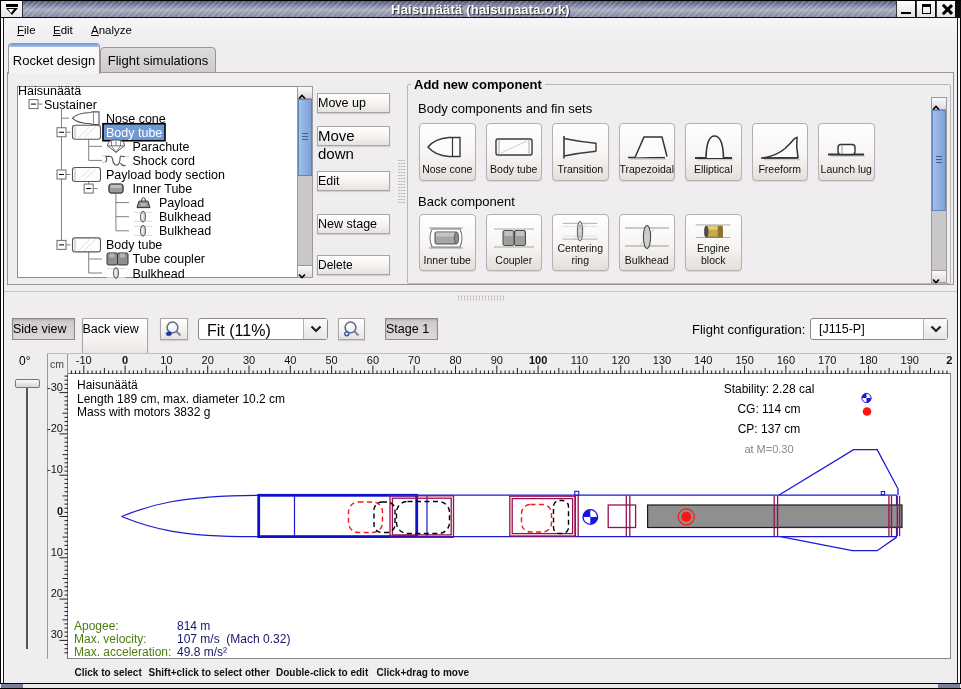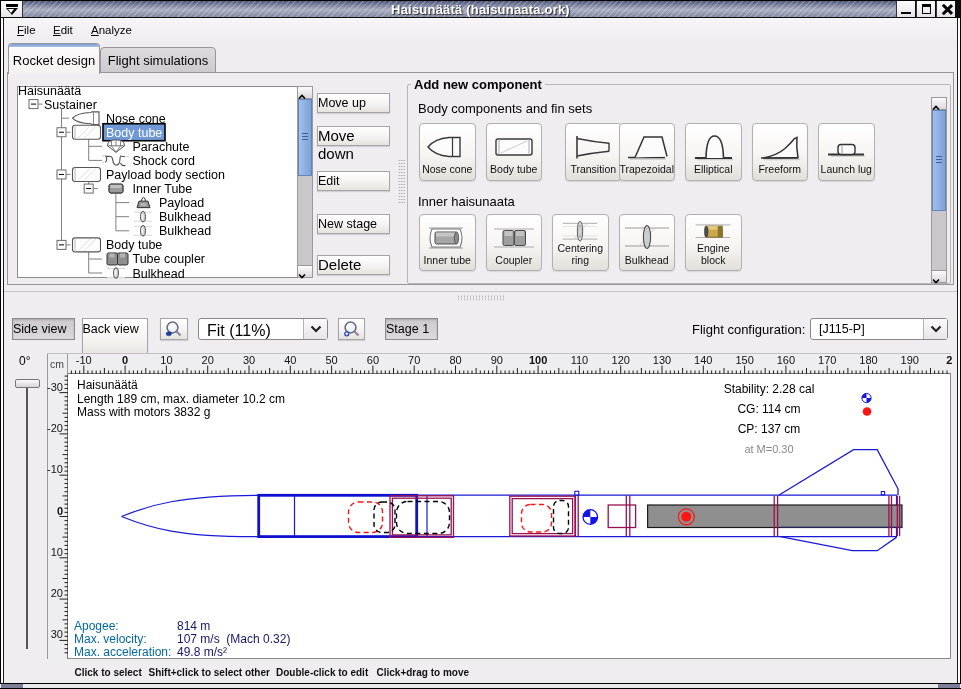--- a/index.html
+++ b/index.html
@@ -166,21 +166,21 @@
     </svg></div>
 <div class="sbthumb" style="left:298px;top:99px;width:14px;height:77px">
     <div style="position:absolute;left:3px;right:3px;top:33px;height:1px;background:#40608f"></div>
     <div style="position:absolute;left:3px;right:3px;top:36px;height:1px;background:#40608f"></div>
     <div style="position:absolute;left:3px;right:3px;top:39px;height:1px;background:#40608f"></div>
   </div>
 <div class="btn" style="left:317px;top:93px;width:73px;height:20px;font-size:12.5px;line-height:18px">Move up</div>
 <div class="btn" style="left:317px;top:126px;width:73px;height:20px;font-size:15px;line-height:18px">Move down</div>
 <div class="btn" style="left:317px;top:171px;width:73px;height:20px;font-size:12.5px;line-height:18px">Edit</div>
 <div class="btn" style="left:317px;top:214px;width:73px;height:20px;font-size:12.5px;line-height:18px">New stage</div>
-<div class="btn" style="left:317px;top:255px;width:73px;height:20px;font-size:15px;line-height:18px">Delete</div>
+<div class="btn" style="left:317px;top:255px;width:73px;height:20px;font-size:12px;line-height:18px">Delete</div>
 <div class="ab" style="left:397.5px;top:159px;width:7px;height:46px;background-image:radial-gradient(circle,#a9a5a9 0.8px,rgba(0,0,0,0) 0.9px);background-size:2.6px 3px"></div>
 <div class="ab" style="left:457px;top:295px;width:47px;height:6px;background-image:radial-gradient(circle,#a9a5a9 0.8px,rgba(0,0,0,0) 0.9px);background-size:3px 2.6px"></div>
 <div class="ab" style="left:407px;top:84px;width:544px;height:200px;border:1px solid #b8b5b8;border-radius:2px"></div>
 <div class="ab" style="left:411px;top:77px;background:#efedf0;padding:0 3px;font-size:13px;font-weight:bold">Add new component</div>
 <div class="ab" style="left:418px;top:101px;font-size:13px">Body components and fin sets</div>
 <div class="cbtn" style="left:419.0px;top:122.5px;width:56.5px;height:58px;">
     <div style="margin-top:4px"><svg width="48" height="38" viewBox="0 0 48 38" preserveAspectRatio="xMidYMin meet">
         <path d="M5,19 Q12,10.5 26,9.5 L37,9.5 L37,28.5 L26,28.5 Q12,27.5 5,19 Z" fill="#fcfcfc" stroke="#3a3a3a" stroke-width="1.4"></path>
         <line x1="29.5" y1="9.6" x2="29.5" y2="28.4" stroke="#3a3a3a" stroke-width="1.2"></line>
       </svg></div>
@@ -188,21 +188,21 @@
   </div>
 <div class="cbtn" style="left:485.5px;top:122.5px;width:56.5px;height:58px;">
     <div style="margin-top:4px"><svg width="48" height="38" viewBox="0 0 48 38" preserveAspectRatio="xMidYMin meet">
         <rect x="6" y="11" width="36" height="16" rx="2" fill="#fcfcfc" stroke="#3a3a3a" stroke-width="1.4"></rect>
         <line x1="9" y1="11.5" x2="9" y2="26.5" stroke="#aaa" stroke-width="1"></line>
         <line x1="39" y1="11.5" x2="39" y2="26.5" stroke="#aaa" stroke-width="1"></line>
         <line x1="11" y1="25" x2="37" y2="13" stroke="#ccc" stroke-width="1"></line>
       </svg></div>
     <div class="clab">Body tube</div>
   </div>
-<div class="cbtn" style="left:552.0px;top:122.5px;width:56.5px;height:58px;margin-left:13px;">
+<div class="cbtn" style="left:552.0px;top:122.5px;width:56.5px;height:58px;">
     <div style="margin-top:4px"><svg width="48" height="38" viewBox="0 0 48 38" preserveAspectRatio="xMidYMin meet">
         <path d="M8,8 L8,30.5" stroke="#3a3a3a" stroke-width="1.6" fill="none"></path>
         <path d="M8,10.5 C20,13 32,14.5 40,15.2 M8,28 C20,25.5 32,24 40,23.2" fill="none" stroke="#3a3a3a" stroke-width="1.5"></path>
         <line x1="40" y1="14.8" x2="40" y2="23.6" stroke="#3a3a3a" stroke-width="1.4"></line>
       </svg></div>
     <div class="clab">Transition</div>
   </div>
 <div class="cbtn" style="left:618.5px;top:122.5px;width:56.5px;height:58px;">
     <div style="margin-top:4px"><svg width="48" height="38" viewBox="0 0 48 38" preserveAspectRatio="xMidYMin meet">
         <line x1="7" y1="31" x2="43" y2="31" stroke="#ccc" stroke-width="1.5"></line>
@@ -229,21 +229,21 @@
   </div>
 <div class="cbtn" style="left:818.0px;top:122.5px;width:56.5px;height:58px;">
     <div style="margin-top:4px"><svg width="48" height="38" viewBox="0 0 48 38" preserveAspectRatio="xMidYMin meet">
         <line x1="9" y1="28" x2="43" y2="28" stroke="#ccc" stroke-width="1.5"></line>
         <line x1="6" y1="26.5" x2="42" y2="26.5" stroke="#333" stroke-width="1.8"></line>
         <rect x="16" y="16.5" width="17" height="10" rx="3" fill="#fcfcfc" stroke="#333" stroke-width="1.4"></rect>
         <line x1="20" y1="16.8" x2="20" y2="26.2" stroke="#999" stroke-width="1"></line>
       </svg></div>
     <div class="clab">Launch lug</div>
   </div>
-<div class="ab" style="left:418px;top:194px;font-size:13px">Inner haisunaata</div>
+<div class="ab" style="left:418px;top:194px;font-size:13px">Back component</div>
 <div class="cbtn" style="left:419.0px;top:214px;width:56.5px;height:57px;">
     <div style="margin-top:4px"><svg width="48" height="38" viewBox="0 0 48 38" preserveAspectRatio="xMidYMin meet">
         <path d="M6,9 L40,9 M6,29 L40,29" stroke="#999" stroke-width="1"></path>
         <path d="M9,10 Q5,19 9,28 L37,28 Q41,19 37,10 Z" fill="#fff" stroke="#777" stroke-width="1.1"></path>
         <rect x="12" y="13" width="22" height="12" rx="1.5" fill="#a7a7a7" stroke="#4a4a4a" stroke-width="1"></rect>
         <rect x="13" y="13.5" width="20" height="4" fill="#c6c6c6"></rect>
         <ellipse cx="33.5" cy="19" rx="2.2" ry="6" fill="#8a8a8a" stroke="#4a4a4a" stroke-width="0.8"></ellipse>
       </svg></div>
     <div class="clab">Inner tube</div>
   </div>
@@ -705,21 +705,21 @@
 <div class="ab" style="left:77px;top:379px;font-size:12px;line-height:13.5px">Haisunäätä<br>Length 189 cm, max. diameter 10.2 cm<br>Mass with motors 3832 g</div>
 <div class="ab" style="left:619px;top:379px;width:300px;font-size:12px;line-height:20px;text-align:center">Stability: 2.28 cal<br>CG: 114 cm<br>CP: 137 cm<br><span style="color:#888;font-size:11px">at M=0.30</span></div>
 <svg class="ab" style="left:0;top:0" width="961" height="689" viewBox="0 0 961 689">
     <g>
       <circle cx="866.5" cy="398" r="4.6" fill="#fff" stroke="#1414e6" stroke-width="1"></circle>
       <path d="M866.5,398 L866.5,393.4 A4.6,4.6 0 0,0 861.9,398 Z" fill="#1414e6"></path>
       <path d="M866.5,398 L866.5,402.6 A4.6,4.6 0 0,0 871.1,398 Z" fill="#1414e6"></path>
       <circle cx="867" cy="411.5" r="4.3" fill="#ff1414"></circle>
     </g>
   </svg>
-<div class="ab" style="left:74px;top:619.5px;font-size:12px;line-height:13.3px;color:#0369a1">Apogee:<br>Max. velocity:<br>Max. acceleration:</div>
+<div class="ab" style="left:74px;top:619.5px;font-size:12px;line-height:13.3px;color:#4d7c0f">Apogee:<br>Max. velocity:<br>Max. acceleration:</div>
 <div class="ab" style="left:177px;top:619.5px;font-size:12px;line-height:13.3px;color:#16166b">814 m<br>107 m/s&nbsp;&nbsp;(Mach 0.32)<br>49.8 m/s²</div>
 <div class="ab" style="left:74.5px;top:667px;font-size:10px;font-weight:bold;color:#111">Click to select</div>
 <div class="ab" style="left:148.5px;top:667px;font-size:10px;font-weight:bold;color:#111">Shift+click to select other</div>
 <div class="ab" style="left:276px;top:667px;font-size:10px;font-weight:bold;color:#111">Double-click to edit</div>
 <div class="ab" style="left:376.5px;top:667px;font-size:10px;font-weight:bold;color:#111">Click+drag to move</div>
 <div class="ab" style="left:0;top:683px;width:961px;height:1px;background:#000"></div>
 <div class="ab" style="left:0;top:684px;width:961px;height:4px;background:#e8e8e8"></div>
 <div class="ab" style="left:1px;top:684px;width:22px;height:4px;background:#7b7e99"></div>
 <div class="ab" style="left:938px;top:684px;width:22px;height:4px;background:#7b7e99"></div>
 <div class="ab" style="left:0;top:688px;width:961px;height:1px;background:#000"></div>

